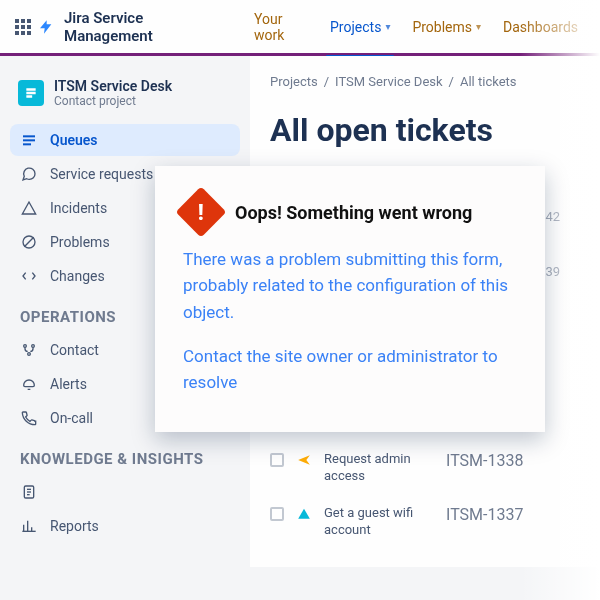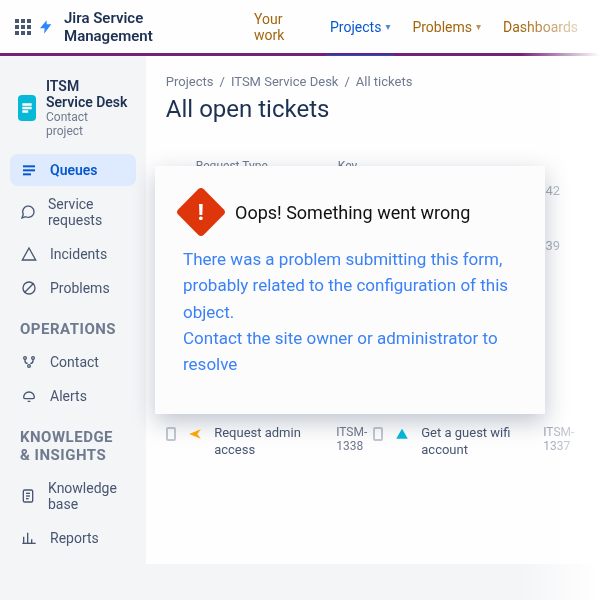--- a/index.html
+++ b/index.html
@@ -50,44 +50,44 @@
   .side-item.active { background: #deebff; color: #0052cc; font-weight: 600; }
   .side-icon { width: 18px; display: flex; justify-content: center; }
 
   .side-heading {
     font-size: 15px; font-weight: 700; color: #6b778c; letter-spacing: .5px;
     padding: 14px 10px 6px 10px; text-transform: uppercase;
   }
 
   .main { flex: 1; background: #fff; padding: 18px 20px; color: #42526e; position: relative; }
   .breadcrumb { font-size: 13px; color: #6b778c; display: flex; gap: 6px; align-items: center; }
-  .page-title { font-size: 24px; margin-top: 6px; color: #172b4d; font-weight: 400; }
+  .page-title { font-size: 32px; margin-top: 22px; color: #172b4d; font-weight: 700; }
   .table-head { margin-top: 36px; display:flex; padding-left: 30px; font-size: 12px; color:#6b778c; gap: 70px;}
-  .rows { margin-top: 12px; display: flex; flex-direction: row; gap: 0; }
+  .rows { margin-top: 12px; display: flex; flex-direction: column; gap: 0; }
   .row { display: flex; align-items: flex-start; gap: 12px; padding: 10px 0; font-size: 13px; color:#42526e; }
   .row .chk { width:14px; height:14px; border:2px solid #c1c7d0; border-radius:2px; margin-top:2px; }
   .row .ricon { width:16px; display:flex; justify-content:center; padding-top:2px;}
   .row .summary { flex:0 0 110px; line-height:1.3; }
-  .row .key { color:#6b778c; font-size:12px; }
+  .row .key { color:#6b778c; font-size:16px; }
 
   
   .modal {
     position: absolute; left: 155px; top: 166px; width: 390px;
     background: #fdfcfc; box-shadow: 0 8px 22px rgba(9,30,66,.25);
     padding: 28px 28px 36px 28px; z-index: 10;
   }
   .modal-head { display: flex; align-items: center; gap: 16px; margin-bottom: 16px; }
   .err-icon {
     width: 36px; height: 36px; background: #de350b; transform: rotate(45deg);
     display: flex; align-items: center; justify-content: center; border-radius: 4px;
   }
   .err-icon span { transform: rotate(-45deg); color: #fff; font-weight: 800; font-size: 22px; }
-  .modal-title { font-weight: 400; font-size: 18px; color: #111; }
+  .modal-title { font-weight: 700; font-size: 18px; color: #111; }
   .modal-body { font-size: 17px; line-height: 1.55; color: #3b82f6; }
-  .modal-body p + p { }
+  .modal-body p + p { margin-top: 18px; }
 
   
   .bg-blur { filter: blur(0.3px); opacity: .97; }
 </style>
 </head>
 <body>
 
 <div class="bg-blur">
 
 <div class="topnav">
@@ -168,20 +168,28 @@
     </div>
     <div class="side-item">
       <span class="side-icon">
         <svg width="16" height="16" viewBox="0 0 24 24" fill="none" stroke="currentColor" stroke-width="2">
               <circle cx="12" cy="12" r="9"></circle>
               <line x1="5" y1="19" x2="19" y2="5"></line>
             </svg>
       </span>
       <span>Problems</span>
     </div>
+    <div class="side-item">
+      <span class="side-icon">
+        <svg width="16" height="16" viewBox="0 0 24 24" fill="none" stroke="currentColor" stroke-width="2">
+              <path d="M7 7l-4 5 4 5M17 7l4 5-4 5"></path>
+            </svg>
+      </span>
+      <span>Changes</span>
+    </div>
 
     <div class="side-heading">Operations</div>
     <div class="side-item">
       <span class="side-icon">
         <svg width="16" height="16" viewBox="0 0 24 24" fill="none" stroke="currentColor" stroke-width="2">
               <circle cx="6" cy="6" r="2"></circle>
               <circle cx="18" cy="6" r="2"></circle>
               <circle cx="12" cy="18" r="2"></circle>
               <path d="M6 8v2a4 4 0 0 0 4 4h0M18 8v2a4 4 0 0 1-4 4h0"></path>
             </svg>
@@ -189,32 +197,39 @@
       <span>Contact</span>
     </div>
     <div class="side-item">
       <span class="side-icon">
         <svg width="16" height="16" viewBox="0 0 24 24" fill="none" stroke="currentColor" stroke-width="2">
               <path d="M18 16H6a2 2 0 0 1-2-2 8 8 0 0 1 16 0 2 2 0 0 1-2 2zM10 20h4"></path>
             </svg>
       </span>
       <span>Alerts</span>
     </div>
+    <div class="side-item">
+      <span class="side-icon">
+        <svg width="16" height="16" viewBox="0 0 24 24" fill="none" stroke="currentColor" stroke-width="2">
+              <path d="M22 16.92V21a1 1 0 0 1-1.11 1A19 19 0 0 1 2 4.11 1 1 0 0 1 3 3h4.09a1 1 0 0 1 1 .75l1 4a1 1 0 0 1-.29 1L7 10.5a16 16 0 0 0 6.5 6.5l1.75-1.8a1 1 0 0 1 1-.29l4 1a1 1 0 0 1 .75 1z"></path>
+            </svg>
+      </span>
+      <span>On-call</span>
+    </div>
 
     <div class="side-heading">Knowledge &amp; Insights</div>
     <div class="side-item">
       <span class="side-icon">
         <svg width="16" height="16" viewBox="0 0 24 24" fill="none" stroke="currentColor" stroke-width="2">
               <rect x="5" y="3" width="14" height="18" rx="2"></rect>
               <line x1="9" y1="8" x2="15" y2="8"></line>
               <line x1="9" y1="12" x2="15" y2="12"></line>
               <line x1="9" y1="16" x2="13" y2="16"></line>
             </svg>
       </span>
-      <span>Knowledge base</span>
     </div>
     <div class="side-item">
       <span class="side-icon">
         <svg width="16" height="16" viewBox="0 0 24 24" fill="none" stroke="currentColor" stroke-width="2">
               <line x1="4" y1="20" x2="4" y2="10"></line>
               <line x1="10" y1="20" x2="10" y2="4"></line>
               <line x1="16" y1="20" x2="16" y2="14"></line>
               <line x1="2" y1="20" x2="22" y2="20"></line>
             </svg>
       </span>

